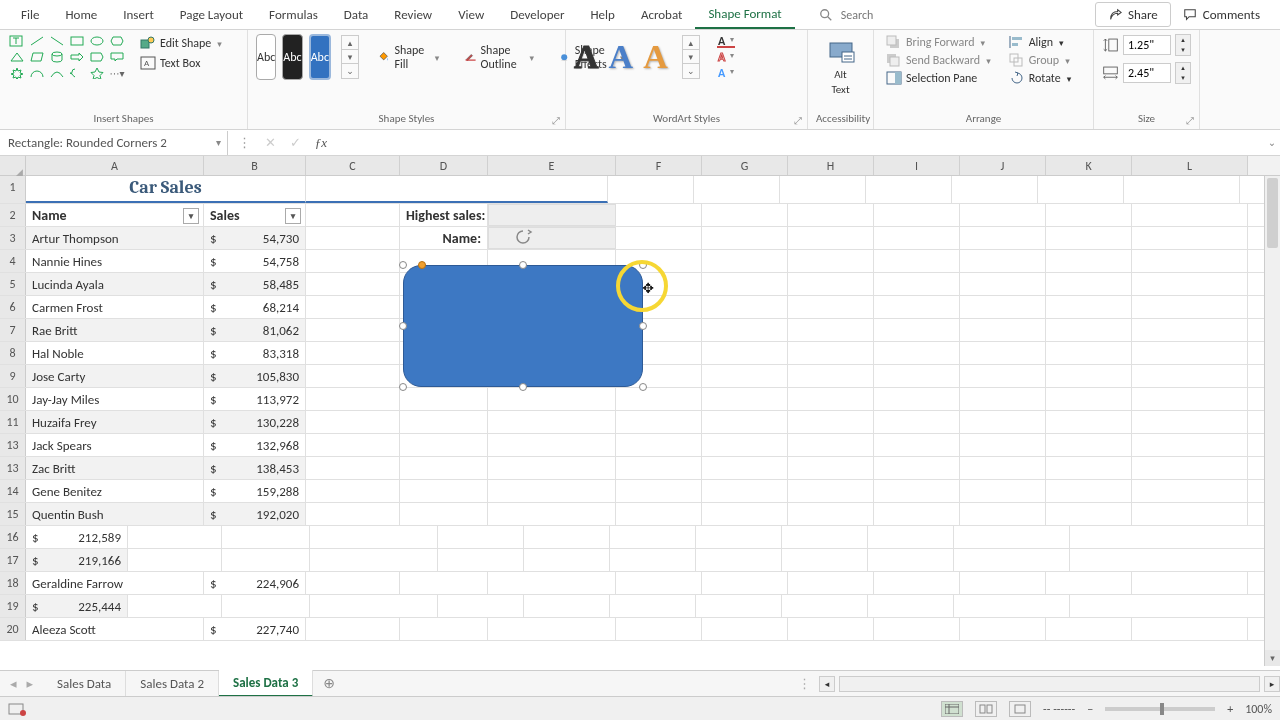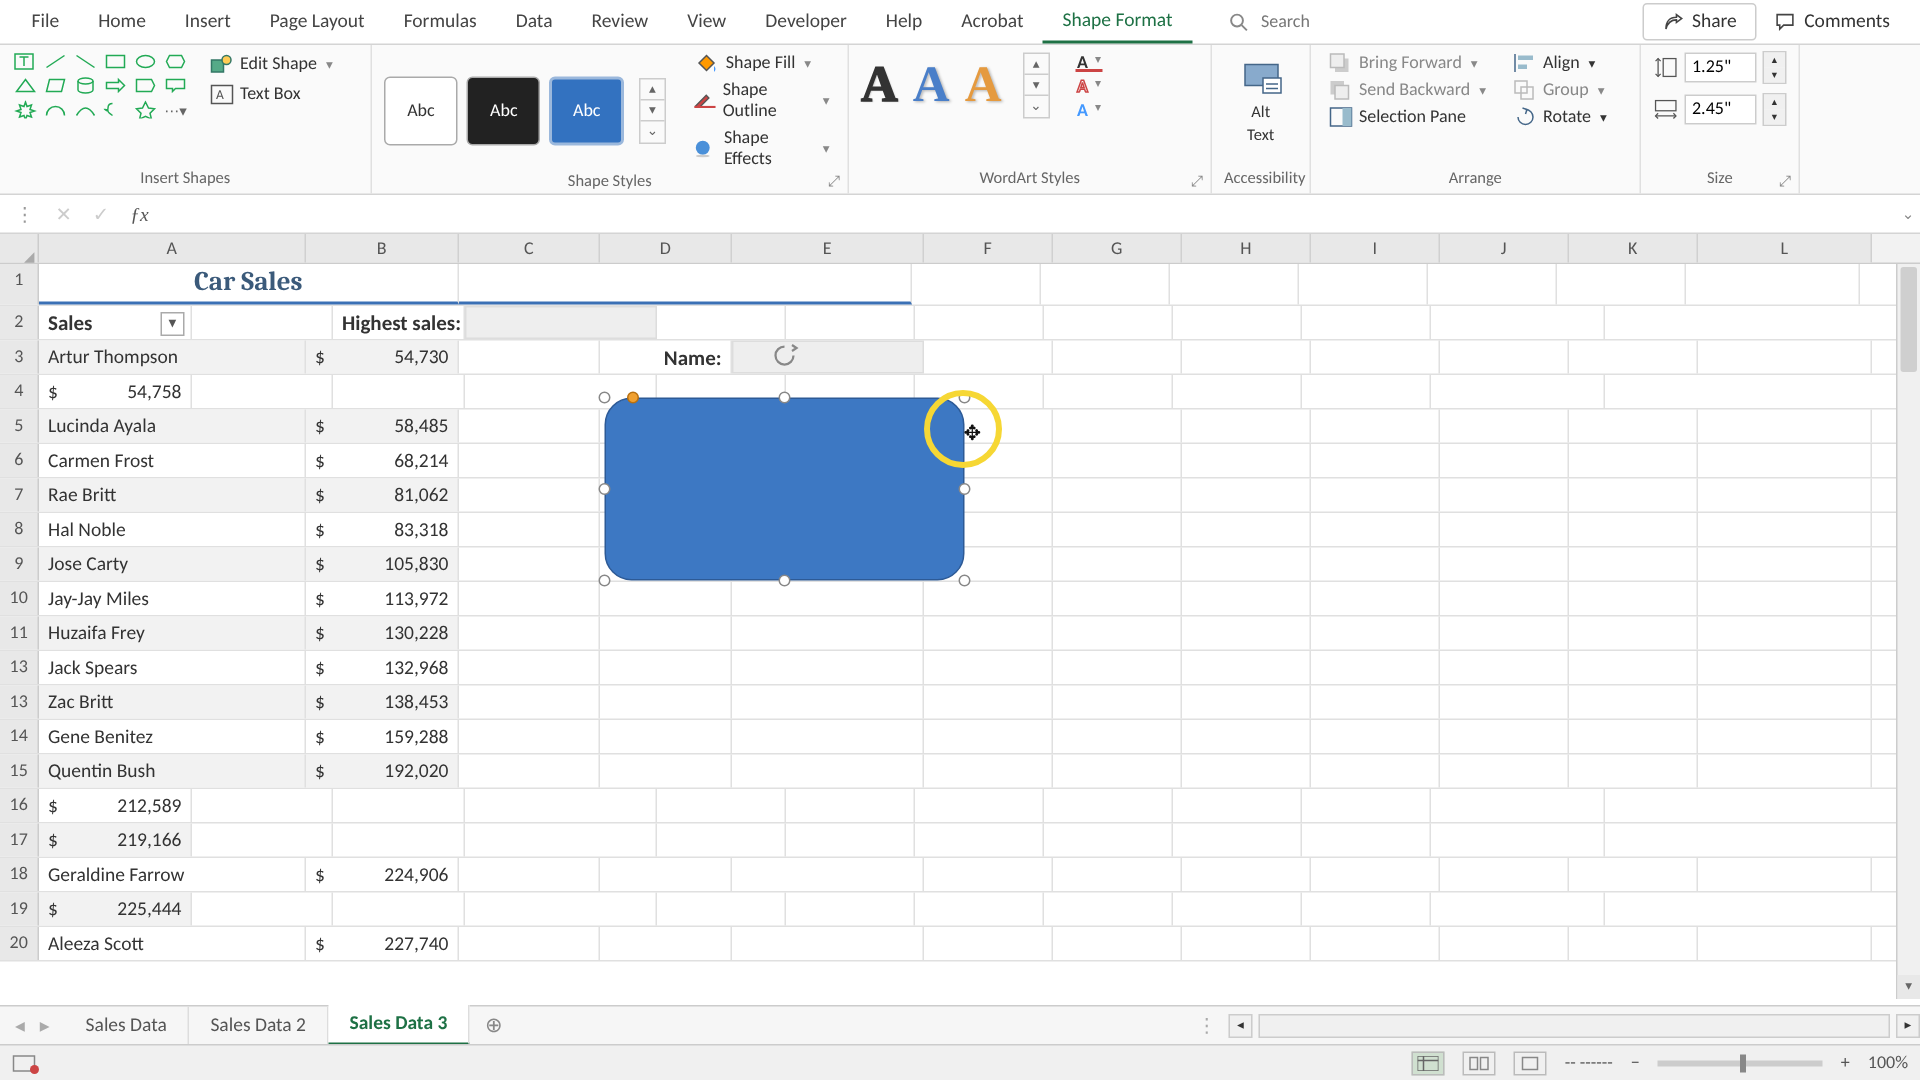--- a/index.html
+++ b/index.html
@@ -28,21 +28,21 @@
 .mini{width:18px;height:14px;display:inline-flex;align-items:center;justify-content:center}
 .mini svg{width:16px;height:12px}
 .se-btn{display:flex;align-items:center;gap:4px;font-size:12px;color:#333;padding:2px 4px}
 
 
 .styles-row{display:flex;gap:6px;align-items:center}
 .style-swatch{width:54px;height:46px;border:1px solid #aaa;border-radius:4px;display:flex;align-items:center;justify-content:center;font-size:12px}
 .sw1{background:#fff;color:#333}
 .sw2{background:#222;color:#fff}
 .sw3{background:#3372c0;color:#fff;border:2px solid #9bb8dc}
-.sf-btns{display:flex;flex-direction:column;gap:2px;margin-left:8px}
+.sf-btns{display:flex;flex-direction:row;gap:18px;margin-left:8px}
 .sf-btn{display:flex;align-items:center;gap:4px;font-size:12px;padding:1px 4px;color:#333}
 .sf-ic{width:18px;height:14px;display:inline-block}
 .gal-arrows{display:flex;flex-direction:column;border:1px solid #ccc;margin-left:4px}
 .gal-arrows span{width:16px;height:14px;font-size:9px;text-align:center;border-bottom:1px solid #ccc;line-height:14px;color:#666}
 .gal-arrows span:last-child{border:0}
 
 
 .wa-row{display:flex;gap:10px;align-items:center}
 .wa{font-size:34px;font-weight:bold;font-family:"Times New Roman",serif}
 .wa1{color:#333;-webkit-text-stroke:1px #333;text-shadow:1px 1px 1px #ccc}
@@ -468,20 +468,21 @@
           </div>
       </div>
     </div>
     <div class="grp-lbl">Size</div>
     <div class="grp-dlg">⤢</div>
   </div>
   <span class="collapse">⌃</span>
 </div>
 
 <div class="fbar">
+  <div class="namebox">Rectangle: Rounded Corners 2</div>
   <div class="fx-btns">
     <span>⋮</span>
     <span style="color:#ccc">✕</span>
     <span style="color:#ccc">✓</span>
     <span class="fx">ƒx</span>
   </div>
   <input class="formula-in" style="">
   <div class="fb-exp">⌄</div>
 </div>
 
@@ -509,20 +510,21 @@
       <div class="cell cF"></div>
         <div class="cell cG"></div>
         <div class="cell cH"></div>
         <div class="cell cI"></div>
         <div class="cell cJ"></div>
         <div class="cell cK"></div>
         <div class="cell cL"></div>
     </div>
     <div class="row">
       <div class="rh">2</div>
+      <div class="cell cA hdr-cell filter">Name</div>
       <div class="cell cB hdr-cell filter">Sales</div>
       <div class="cell cC"></div>
       <div class="cell cD hs-lbl">Highest sales:</div>
       <div class="cell cE hs-val"></div>
       <div class="cell cF"></div>
         <div class="cell cG"></div>
         <div class="cell cH"></div>
         <div class="cell cI"></div>
         <div class="cell cJ"></div>
         <div class="cell cK"></div>
@@ -541,20 +543,21 @@
     <div class="cell cF"></div>
         <div class="cell cG"></div>
         <div class="cell cH"></div>
         <div class="cell cI"></div>
         <div class="cell cJ"></div>
         <div class="cell cK"></div>
         <div class="cell cL"></div>
       </div>
       <div class="row">
         <div class="rh">4</div>
+    <div class="cell cA ">Nannie Hines</div>
     <div class="cell cB " style="display:flex;justify-content:space-between">
           <span>$</span>
           <span>54,758</span>
         </div>
     <div class="cell cC"></div>
         <div class="cell cD"></div>
         <div class="cell cE"></div>
     <div class="cell cF"></div>
         <div class="cell cG"></div>
         <div class="cell cH"></div>

